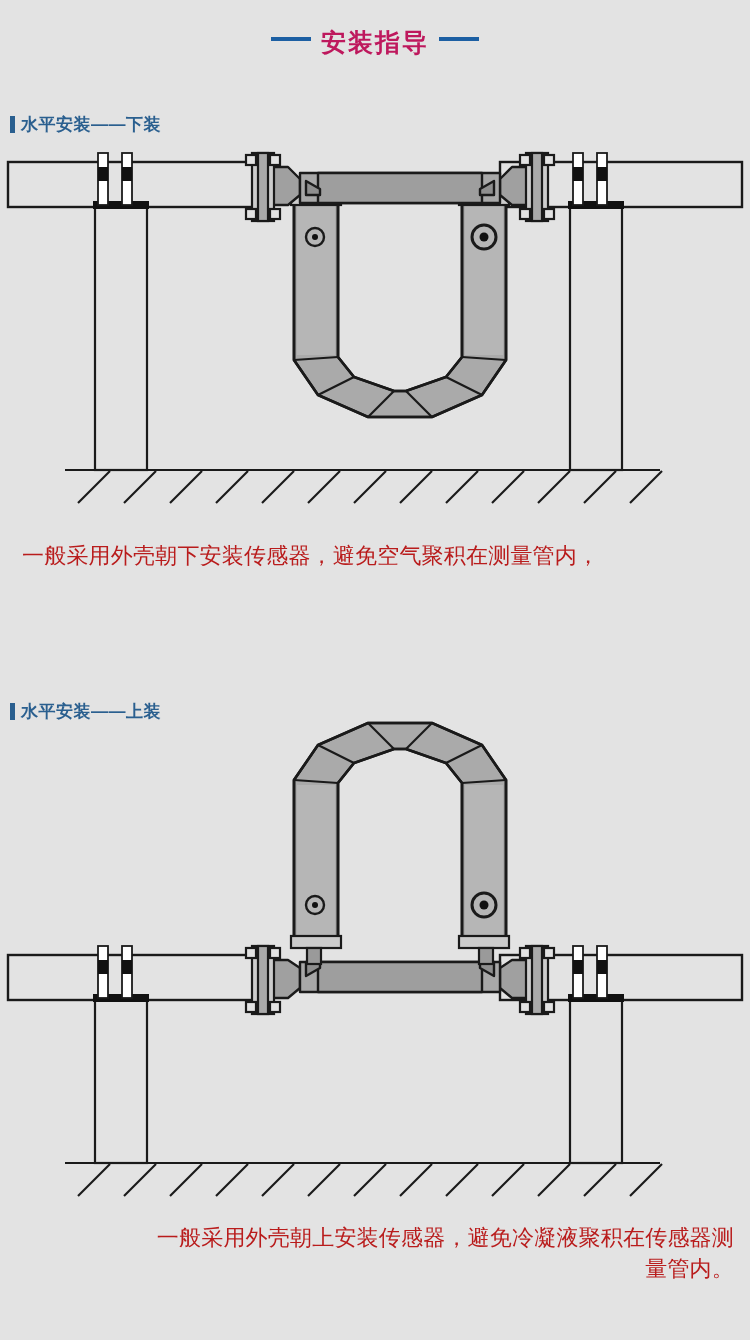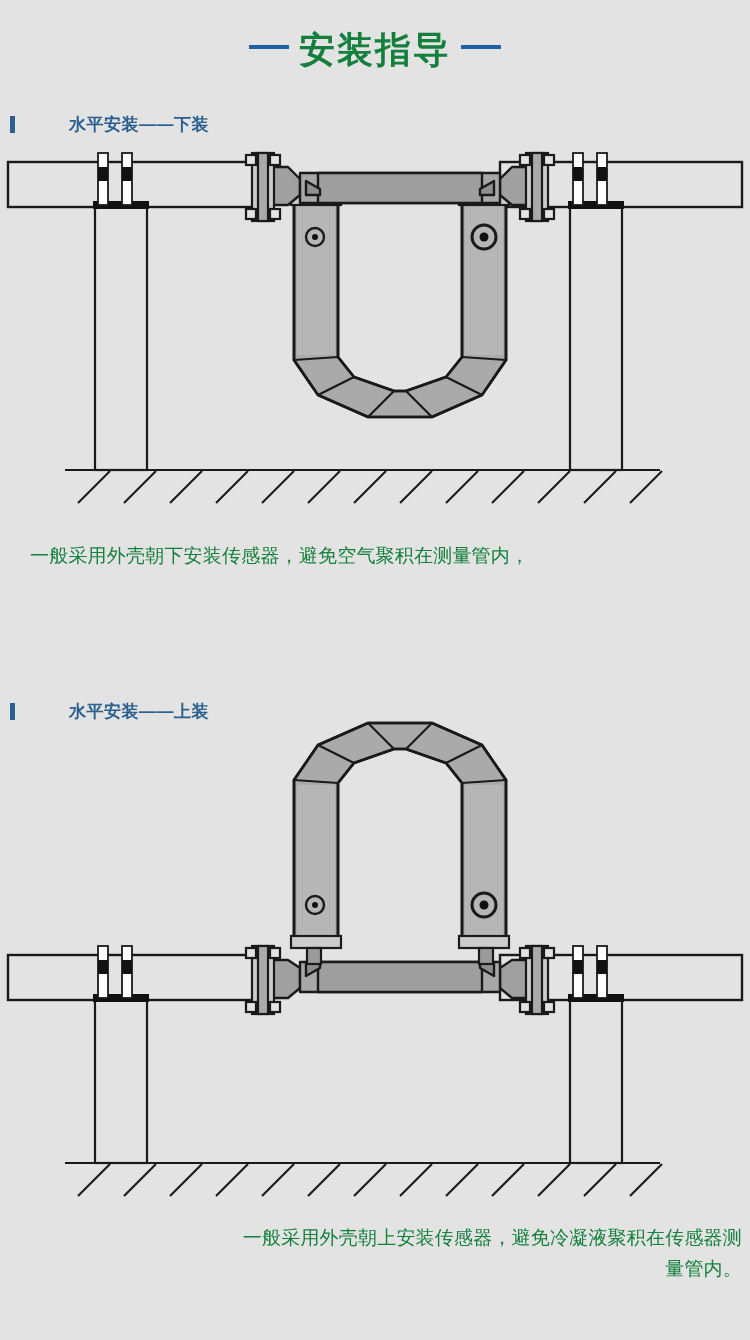--- a/index.html
+++ b/index.html
@@ -25,23 +25,23 @@
   
   .title-wrap {
     position: absolute;
     top: 26px;
     left: 0;
     width: 750px;
     text-align: center;
   }
   .title {
     display: inline-block;
-    font-size: 36px;
+    font-size: 25px;
     font-weight: bold;
-    color: #15803d;
+    color: #be185d;
     letter-spacing: 2px;
     white-space: nowrap;
   }
   .title-dash {
     display: inline-block;
     vertical-align: middle;
     width: 40px;
     height: 4px;
     background: #1c5fa3;
     margin: 0 10px;
@@ -49,21 +49,20 @@
     top: -5px;
   }
 
   
   .sec-head {
     position: absolute;
     left: 10px;
     display: flex;
     align-items: center;
     white-space: nowrap;
-    gap: 48px;
   }
   .sec-bar {
     width: 5px;
     height: 17px;
     background: #2a5f8f;
     margin-right: 6px;
     flex: 0 0 auto;
   }
   .sec-text {
     font-size: 17px;
@@ -82,25 +81,24 @@
   }
   #figure-1 { top: 145px; height: 370px; }
   #figure-2 { top: 700px; height: 520px; }
   .figure svg { display: block; }
 
   
   .body-text {
     position: absolute;
     left: 22px;
     width: 712px;
-    font-size: 19px;
+    font-size: 22px;
     line-height: 31px;
-    color: #15803d;
+    color: #b91c1c;
     letter-spacing: 0.2px;
-    margin-left: 8px;
   }
   #body-text-1 { top: 540px; }
   #body-text-2 { top: 1222px; text-align: right; }
   .body-text p { margin: 0; }
 </style>
 </head>
 <body>
 
 <div class="page">
 

